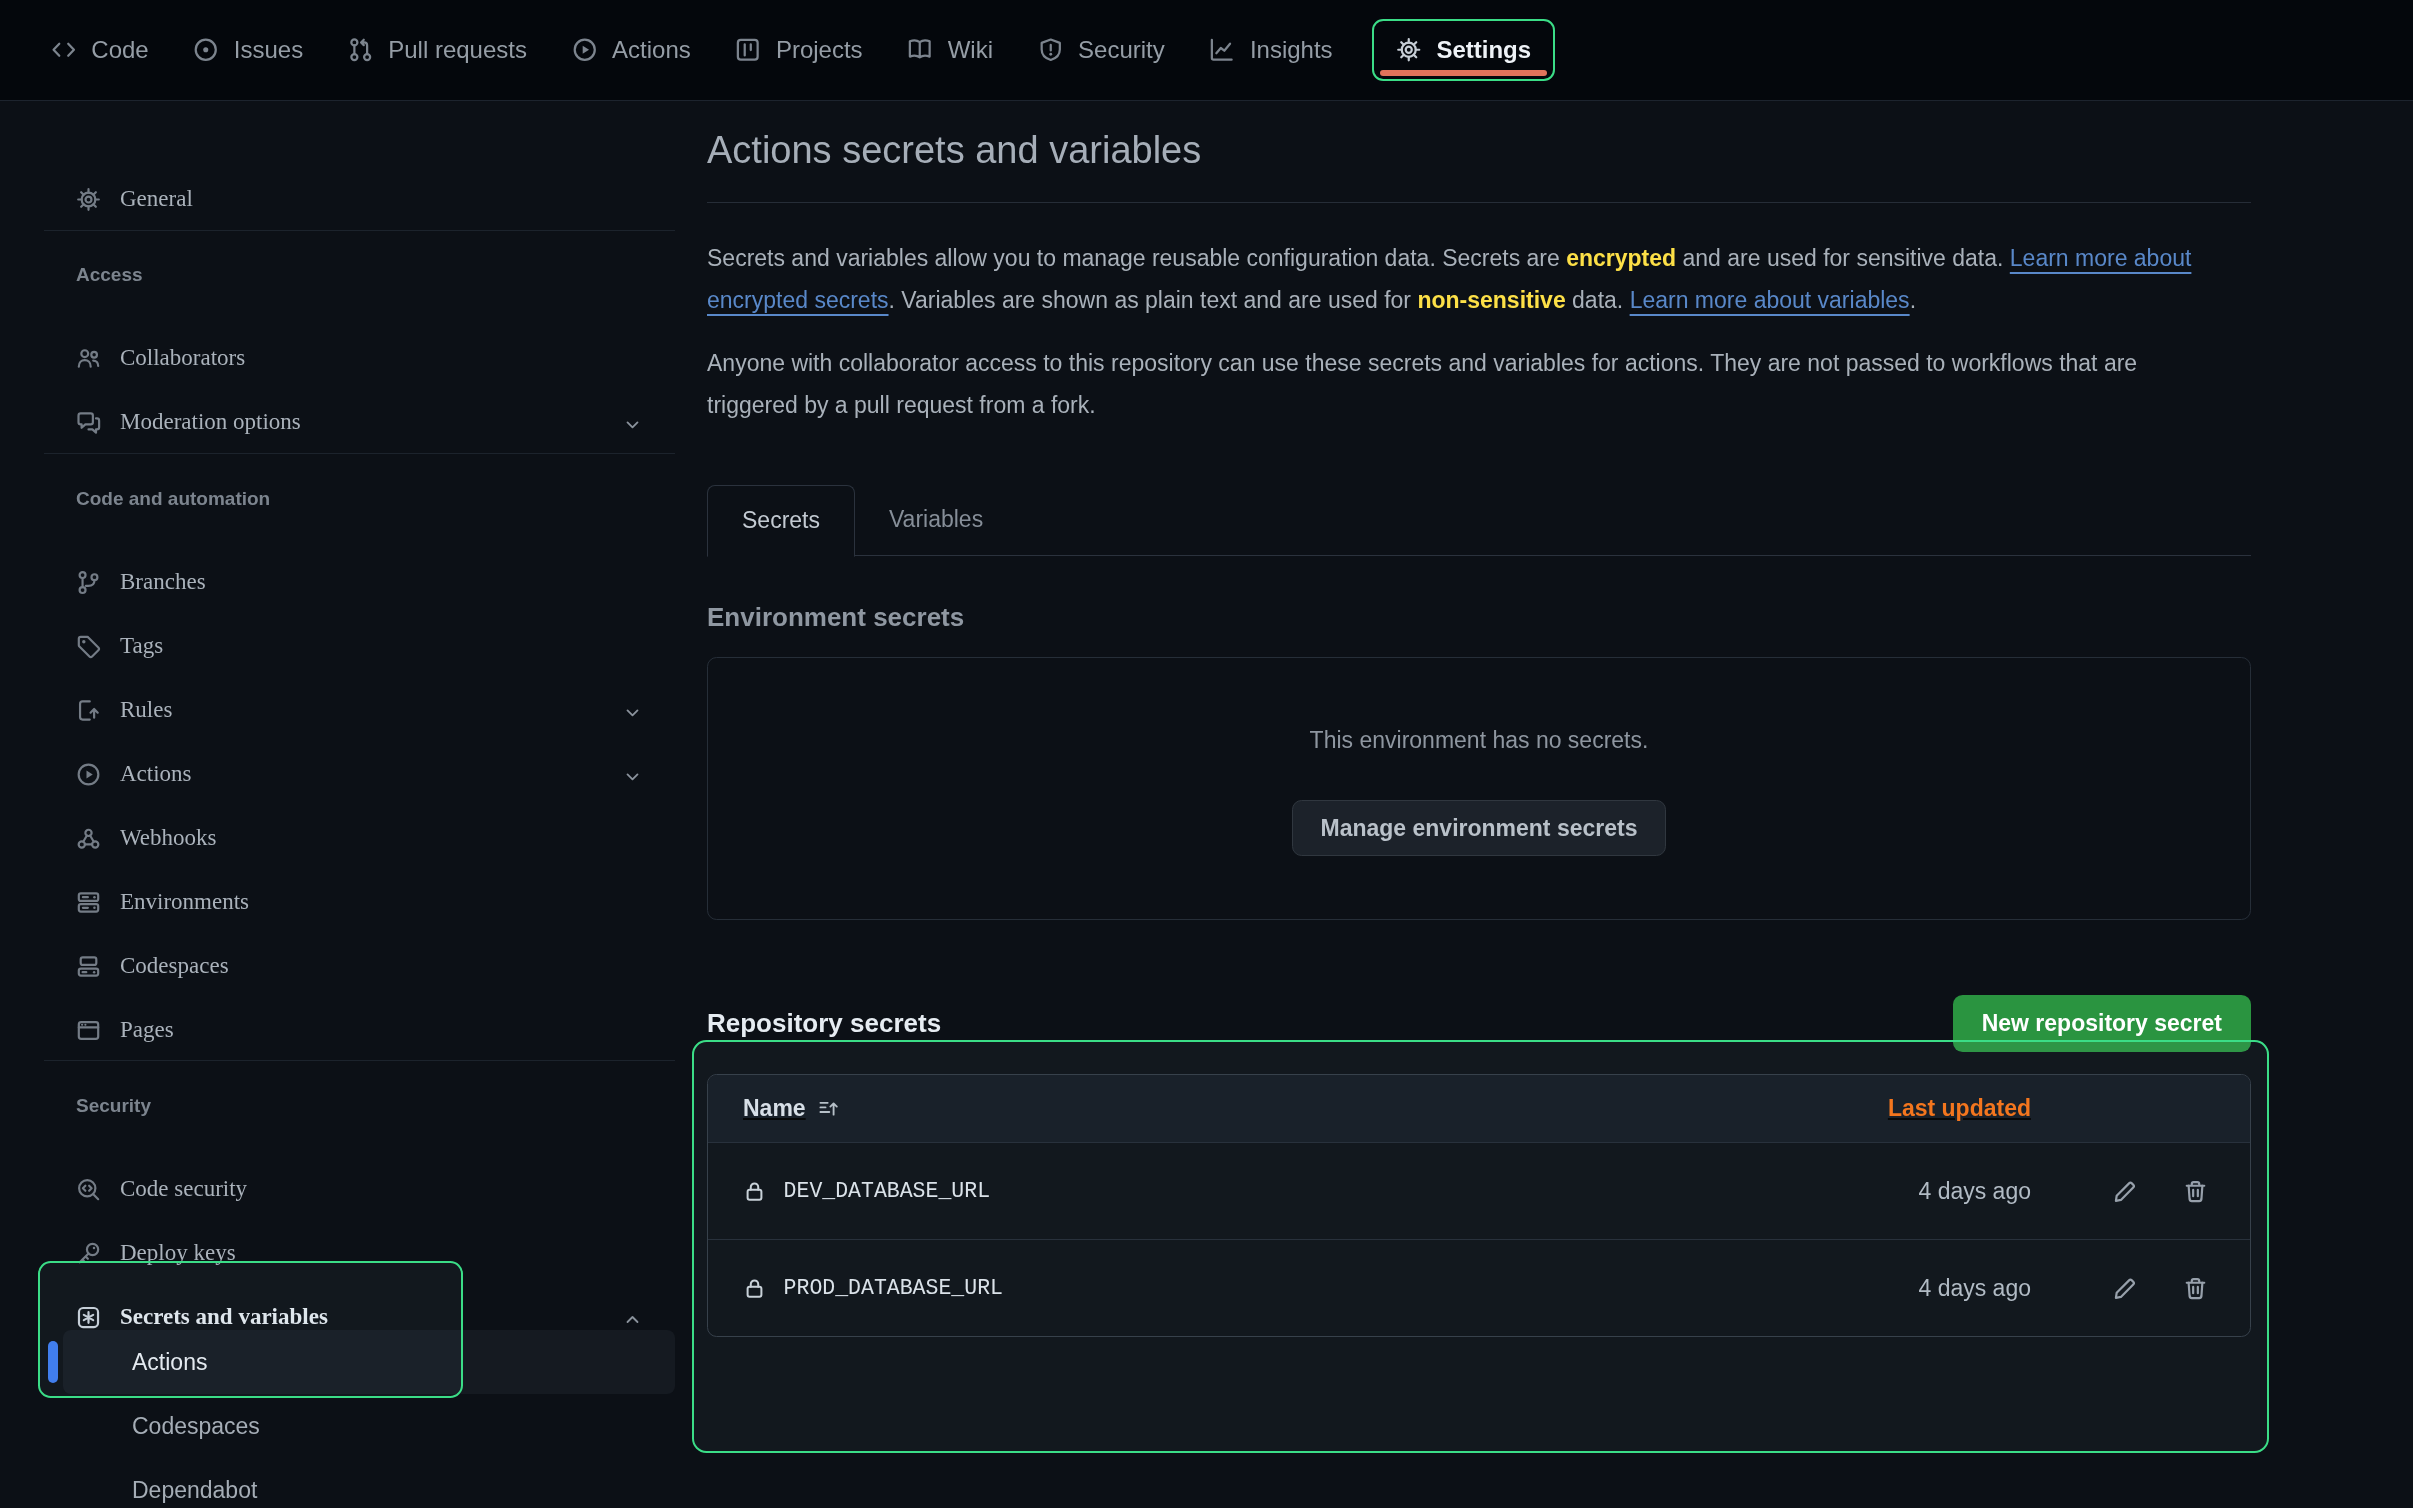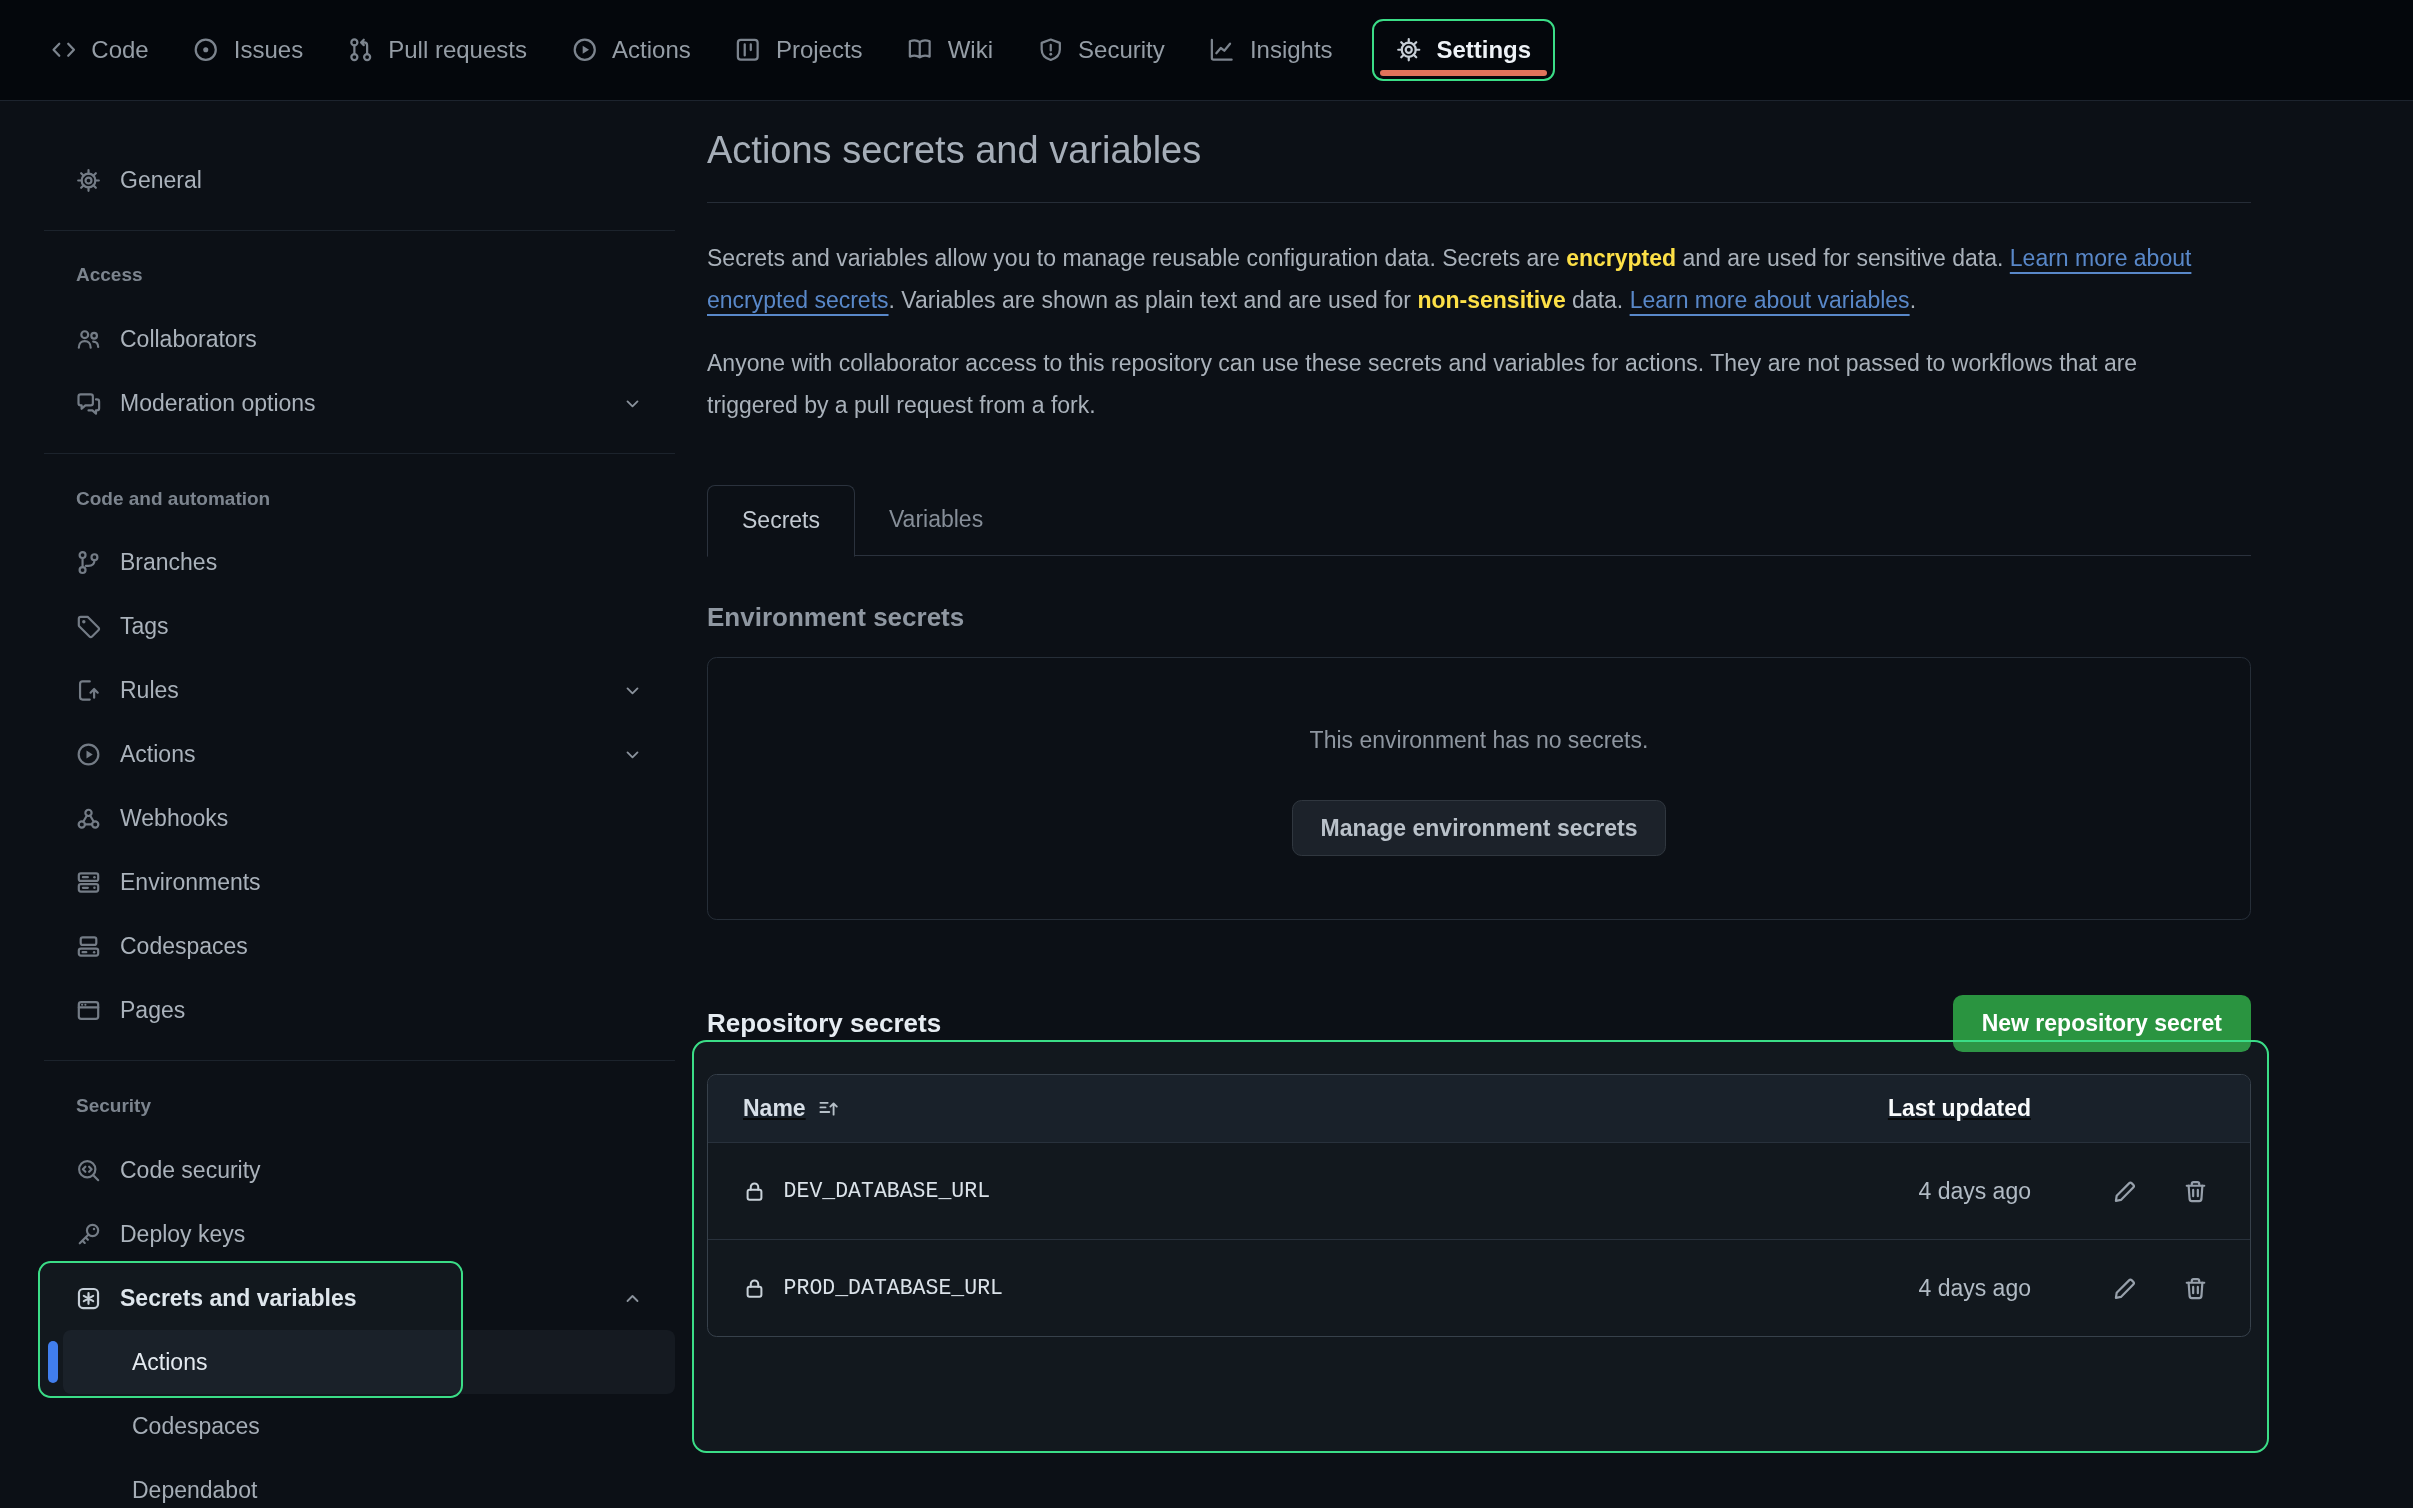--- a/index.html
+++ b/index.html
@@ -15,22 +15,22 @@
   .nav-item .icon { color:#7c848e; display:flex; }
   .nav-item.active { color:#eef2f7; font-weight:700; position:relative;
     border:2.4px solid var(--ann); border-radius:11.2px; padding:15px 21.5px; }
   .nav-item.active .icon { color:#c6cdd5; }
   .nav-item.active .underline { position:absolute; left:5.6px; right:5.6px; bottom:3.2px;
     height:5.6px; border-radius:3.2px; background:#e0735b; }
   .icon svg { width:25.5px; height:25.5px; display:block; }
 
   
   .sidebar { position:absolute; left:44px; top:101px; width:631px; padding-top:47px; }
-  .side-row { height:64px; display:flex; align-items:center; gap:19px;
-    padding:0 32px; font-size:23px; color:#aab2bb; cursor:pointer; }
+  .side-row { height:64px; display:flex; align-items:flex-end; gap:19px;
+    padding:0 32px; font-size:23px; color:#aab2bb; cursor:pointer;font-family:Liberation Serif, serif; }
   .side-row .icon { color:#747c86; display:flex; }
   .side-row .icon svg { width:25px; height:25px; }
   .side-row .chev { margin-left:auto; color:#8a929c; display:flex; }
   .side-row .chev svg { width:21px; height:21px; }
   .side-row.parent-active { color:#e3e9ef; font-weight:700; }
   .side-row.parent-active .icon { color:#c9d0d8; }
   .side-head { height:64px; display:flex; align-items:center; padding-left:32px;
     font-size:19px; font-weight:700; color:#7c848e; }
   .side-div { border-top:1.6px solid #1c232c; margin-top:17.6px; margin-bottom:12.8px; }
   .sub-row { height:64px; display:flex; align-items:center; margin-left:19px;
@@ -78,21 +78,21 @@
     font-weight:700; color:#ffffff; cursor:pointer; }
 
   .table { margin-top:22.3px; border:1.6px solid #333b45; border-radius:9.6px;
     overflow:hidden; }
   .t-head { background:#141a22; height:67px; display:grid;
     grid-template-columns:1fr 335px 219px; align-items:center;text-decoration:underline; }
   .t-name-h { display:flex; align-items:center; gap:12.8px; padding-left:35px;
     font-size:23px; font-weight:700; color:#dce2e9; }
   .t-name-h .icon { color:#b9c1c9; display:flex; }
   .t-name-h .icon svg { width:21.5px; height:21.5px; }
-  .t-upd-h { justify-self:end; font-size:23px; font-weight:700; color:#ffffff; }
+  .t-upd-h { justify-self:end; font-size:23px; font-weight:700; color:#f97316; }
   .t-row { height:97px; display:grid; grid-template-columns:1fr 335px 219px;
     align-items:center; border-top:1.6px solid #232b35; }
   .t-name { display:flex; align-items:center; gap:17.6px; padding-left:35px; }
   .t-name .icon { color:#ccd3da; display:flex; }
   .t-name .icon svg { width:23px; height:23px; }
   .secret-name { font-family:"Liberation Mono", monospace; font-size:21.5px;
     color:#dfe5eb; }
   .t-upd { justify-self:end; font-size:23px; color:#b4bcc5; }
   .t-actions { display:flex; justify-content:flex-end; gap:46px; padding-right:42px; }
   .act-btn { color:#98a0aa; cursor:pointer; display:flex; }

